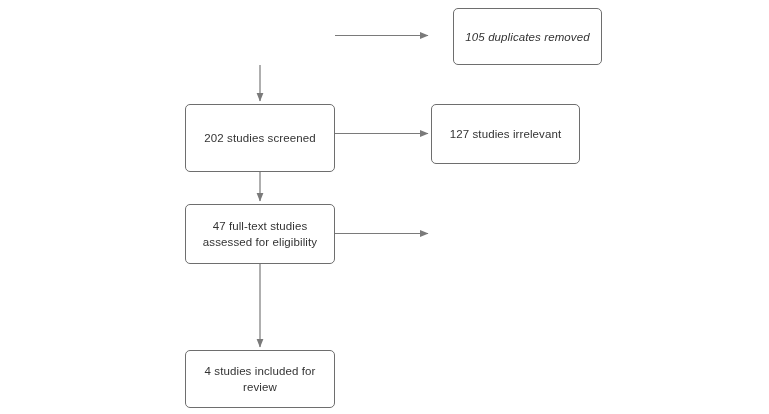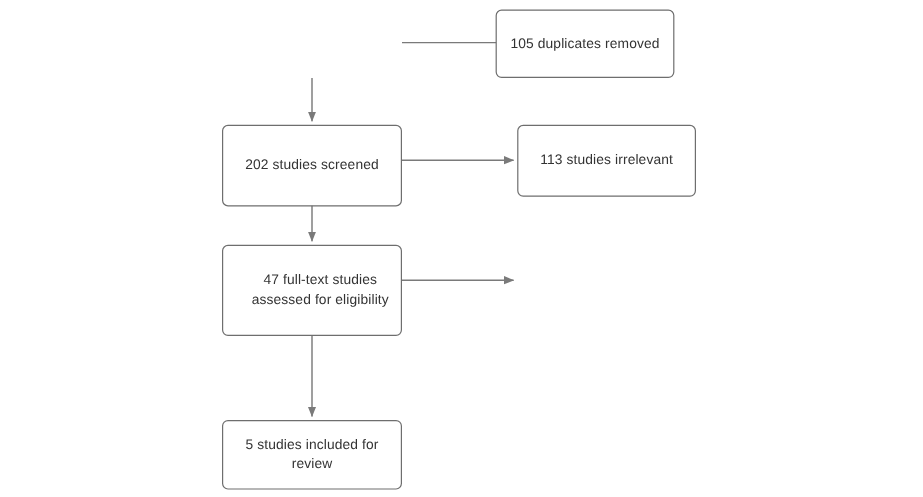--- a/index.html
+++ b/index.html
@@ -42,24 +42,24 @@
     font-family: "Liberation Sans", sans-serif;
     font-size: 11.5px;
     line-height: 16px;
     color: #333333;
     white-space: pre-line;
     letter-spacing: 0.1px;
   }
   
   #node-imported   { left: 185px; top: 8px;   width: 150px; height: 57px; }
   #node-screened   { left: 185px; top: 104px; width: 150px; height: 68px; }
-  #node-fulltext   { left: 185px; top: 204px; width: 150px; height: 76px; justify-content: flex-end; }
+  #node-fulltext   { left: 185px; top: 204px; width: 150px; height: 60px; }
   #node-included   { left: 185px; top: 350px; width: 150px; height: 58px; }
   
-  #node-duplicates { left: 413px; top: 8px;   width: 149px; height: 57px; }
+  #node-duplicates { left: 453px; top: 8px;   width: 149px; height: 57px; font-style: italic; }
   #node-irrelevant { left: 431px; top: 104px; width: 149px; height: 60px; }
   #node-excluded   { left: 431px; top: 204px; width: 149px; height: 60px; }
 </style>
 </head>
 <body>
 
 <div id="canvas">
 
   <svg id="edge-layer" width="769" height="414" viewBox="0 0 769 414" xmlns="http://www.w3.org/2000/svg">
     <defs>
@@ -84,27 +84,27 @@
 
   <div class="node" id="node-duplicates">
     <span class="node-label">105 duplicates removed</span>
   </div>
 
   <div class="node" id="node-screened">
     <span class="node-label">202 studies screened</span>
   </div>
 
   <div class="node" id="node-irrelevant">
-    <span class="node-label">113 studies irrelevant</span>
+    <span class="node-label">127 studies irrelevant</span>
   </div>
 
   <div class="node" id="node-fulltext">
     <span class="node-label">47 full-text studies
 assessed for eligibility</span>
   </div>
 
 
   <div class="node" id="node-included">
-    <span class="node-label">5 studies included for
+    <span class="node-label">4 studies included for
 review</span>
   </div>
 
 </div>
 
 </body></html>

